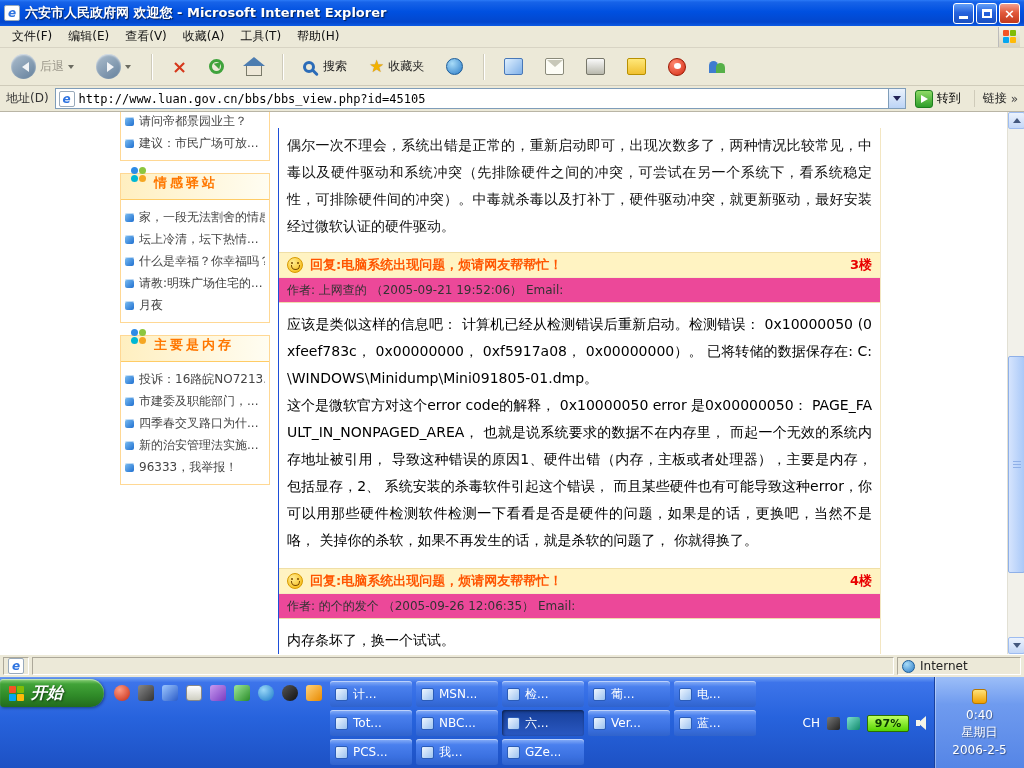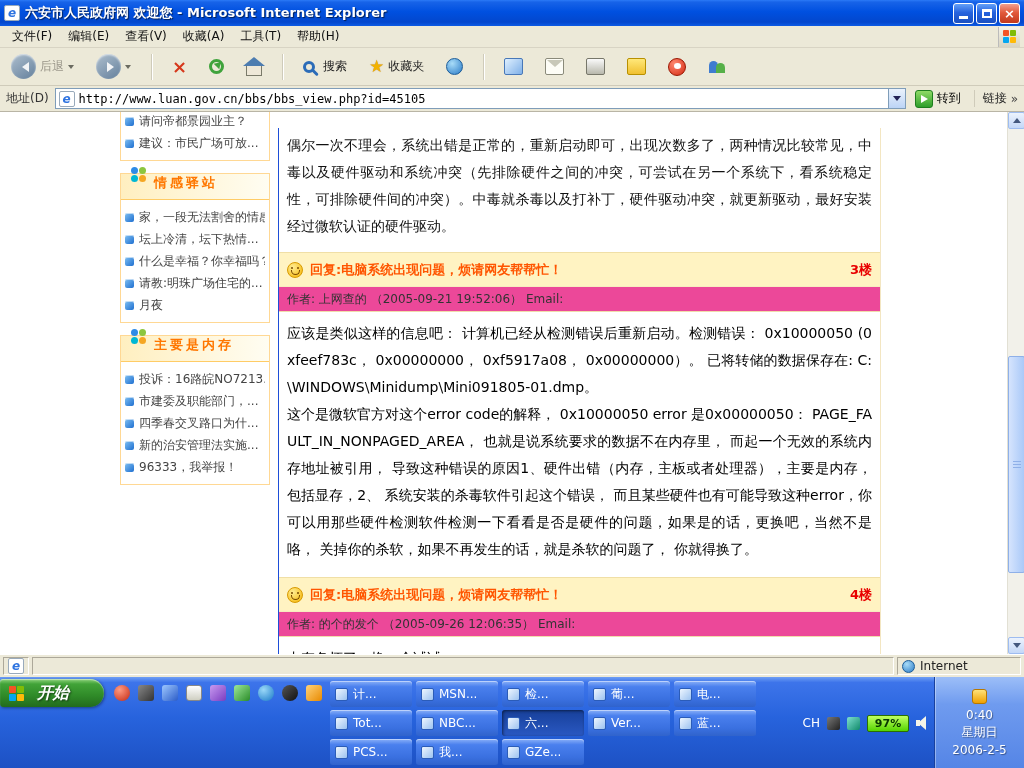--- a/index.html
+++ b/index.html
@@ -107,21 +107,21 @@
   .clover{width:7px;height:7px;border-radius:50%;background:#2E8BE6;flex:none;margin:-7px 7px 0 0;
     box-shadow:8px 0 0 #8CC63F,0 8px 0 #00B7D4,8px 8px 0 #F5A623;}
   .sec-items{padding:6px 4px 0;}
   .side-item{display:flex;align-items:center;gap:5px;line-height:22px;cursor:pointer;white-space:nowrap;overflow:hidden;}
   .bullet{width:9px;height:9px;border-radius:2px;flex:none;
     background:linear-gradient(135deg,#7fc0f2,#1e6fd0);box-shadow:inset 0 1px 0 rgba(255,255,255,.6);}
 
   
   .main{position:absolute;left:278px;top:16px;width:603px;border-left:1px solid #1d4ed8;border-right:1px solid #F3E6C2;}
   .intro{padding:4px 8px 12px;font-size:14px;line-height:27px;color:#111;text-align:justify;word-break:break-all;}
-  .reply-header{height:35px;background:#FFF3C2;border-top:1px solid #F0DFA6;border-bottom:1px solid #F7ECC0;
+  .reply-header{height:26px;background:#FFF3C2;border-top:1px solid #F0DFA6;border-bottom:1px solid #F7ECC0;
     display:flex;align-items:center;gap:7px;padding:0 8px;}
   .reply-title{color:#FF5500;font-weight:bold;font-size:13px;flex:1;white-space:nowrap;overflow:hidden;}
   .floor{color:#E80000;font-weight:bold;font-size:13px;flex:none;}
   .smiley{width:16px;height:16px;border-radius:50%;flex:none;position:relative;box-sizing:border-box;
     background:radial-gradient(circle at 35% 30%,#ffec92,#f5b400);border:1px solid #d89a00;}
   .smiley::before{content:"";position:absolute;left:3px;top:4px;width:2px;height:2px;background:#7a4a00;
     border-radius:50%;box-shadow:6px 0 0 #7a4a00;}
   .smiley::after{content:"";position:absolute;left:3px;top:7px;width:7px;height:4px;border:1px solid #7a4a00;
     border-top:none;border-radius:0 0 7px 7px;}
   .author-line{font-size:12px;color:#333;padding:4px 8px 3px;border-bottom:1px solid #F0DCAC;background:#ec4899;}
@@ -151,21 +151,21 @@
   .st-fill{flex:1;}
   .st-zone{width:124px;align-items:center;}
   .mini-globe{width:13px;height:13px;border-radius:50%;border:1px solid #1b5c98;
     background:radial-gradient(circle at 35% 30%,#a8dcf8,#2b7cc8);}
 
   
   .taskbar{position:absolute;top:677px;left:0;width:100%;height:91px;
     background:linear-gradient(180deg,#6f9ff5 0%,#3d74ea 6%,#2763dd 45%,#1d51c4 100%);}
   .start-btn{position:absolute;left:0;top:2px;width:104px;height:28px;
     background:linear-gradient(180deg,#8cd27a 0%,#41a338 18%,#2f8a28 60%,#226b1d 100%);
-    border-radius:3px 14px 14px 3px;display:flex;align-items:center;gap:13px;padding-left:9px;
+    border-radius:3px 14px 14px 3px;display:flex;align-items:center;gap:7px;padding-left:9px;
     color:#fff;font-weight:bold;font-style:italic;font-size:16px;text-shadow:1px 1px 2px rgba(0,0,0,.55);
     box-shadow:inset 0 1px 1px rgba(255,255,255,.5),1px 1px 3px rgba(0,0,0,.4);}
   .quicklaunch{position:absolute;left:114px;top:8px;display:flex;gap:8px;}
   .ql{width:16px;height:16px;border-radius:3px;}
   .ql:nth-child(1){background:radial-gradient(circle at 35% 30%,#ff9a82,#c42812);border-radius:50%;}
   .ql:nth-child(2){background:linear-gradient(135deg,#888,#333);}
   .ql:nth-child(3){background:linear-gradient(135deg,#9ec8ff,#2b5cc8);}
   .ql:nth-child(4){background:linear-gradient(180deg,#fff,#cfcfc2);border:1px solid #888;}
   .ql:nth-child(5){background:linear-gradient(135deg,#c89af0,#7a3cc0);}
   .ql:nth-child(6){background:linear-gradient(135deg,#9ee89a,#2a8c28);}

